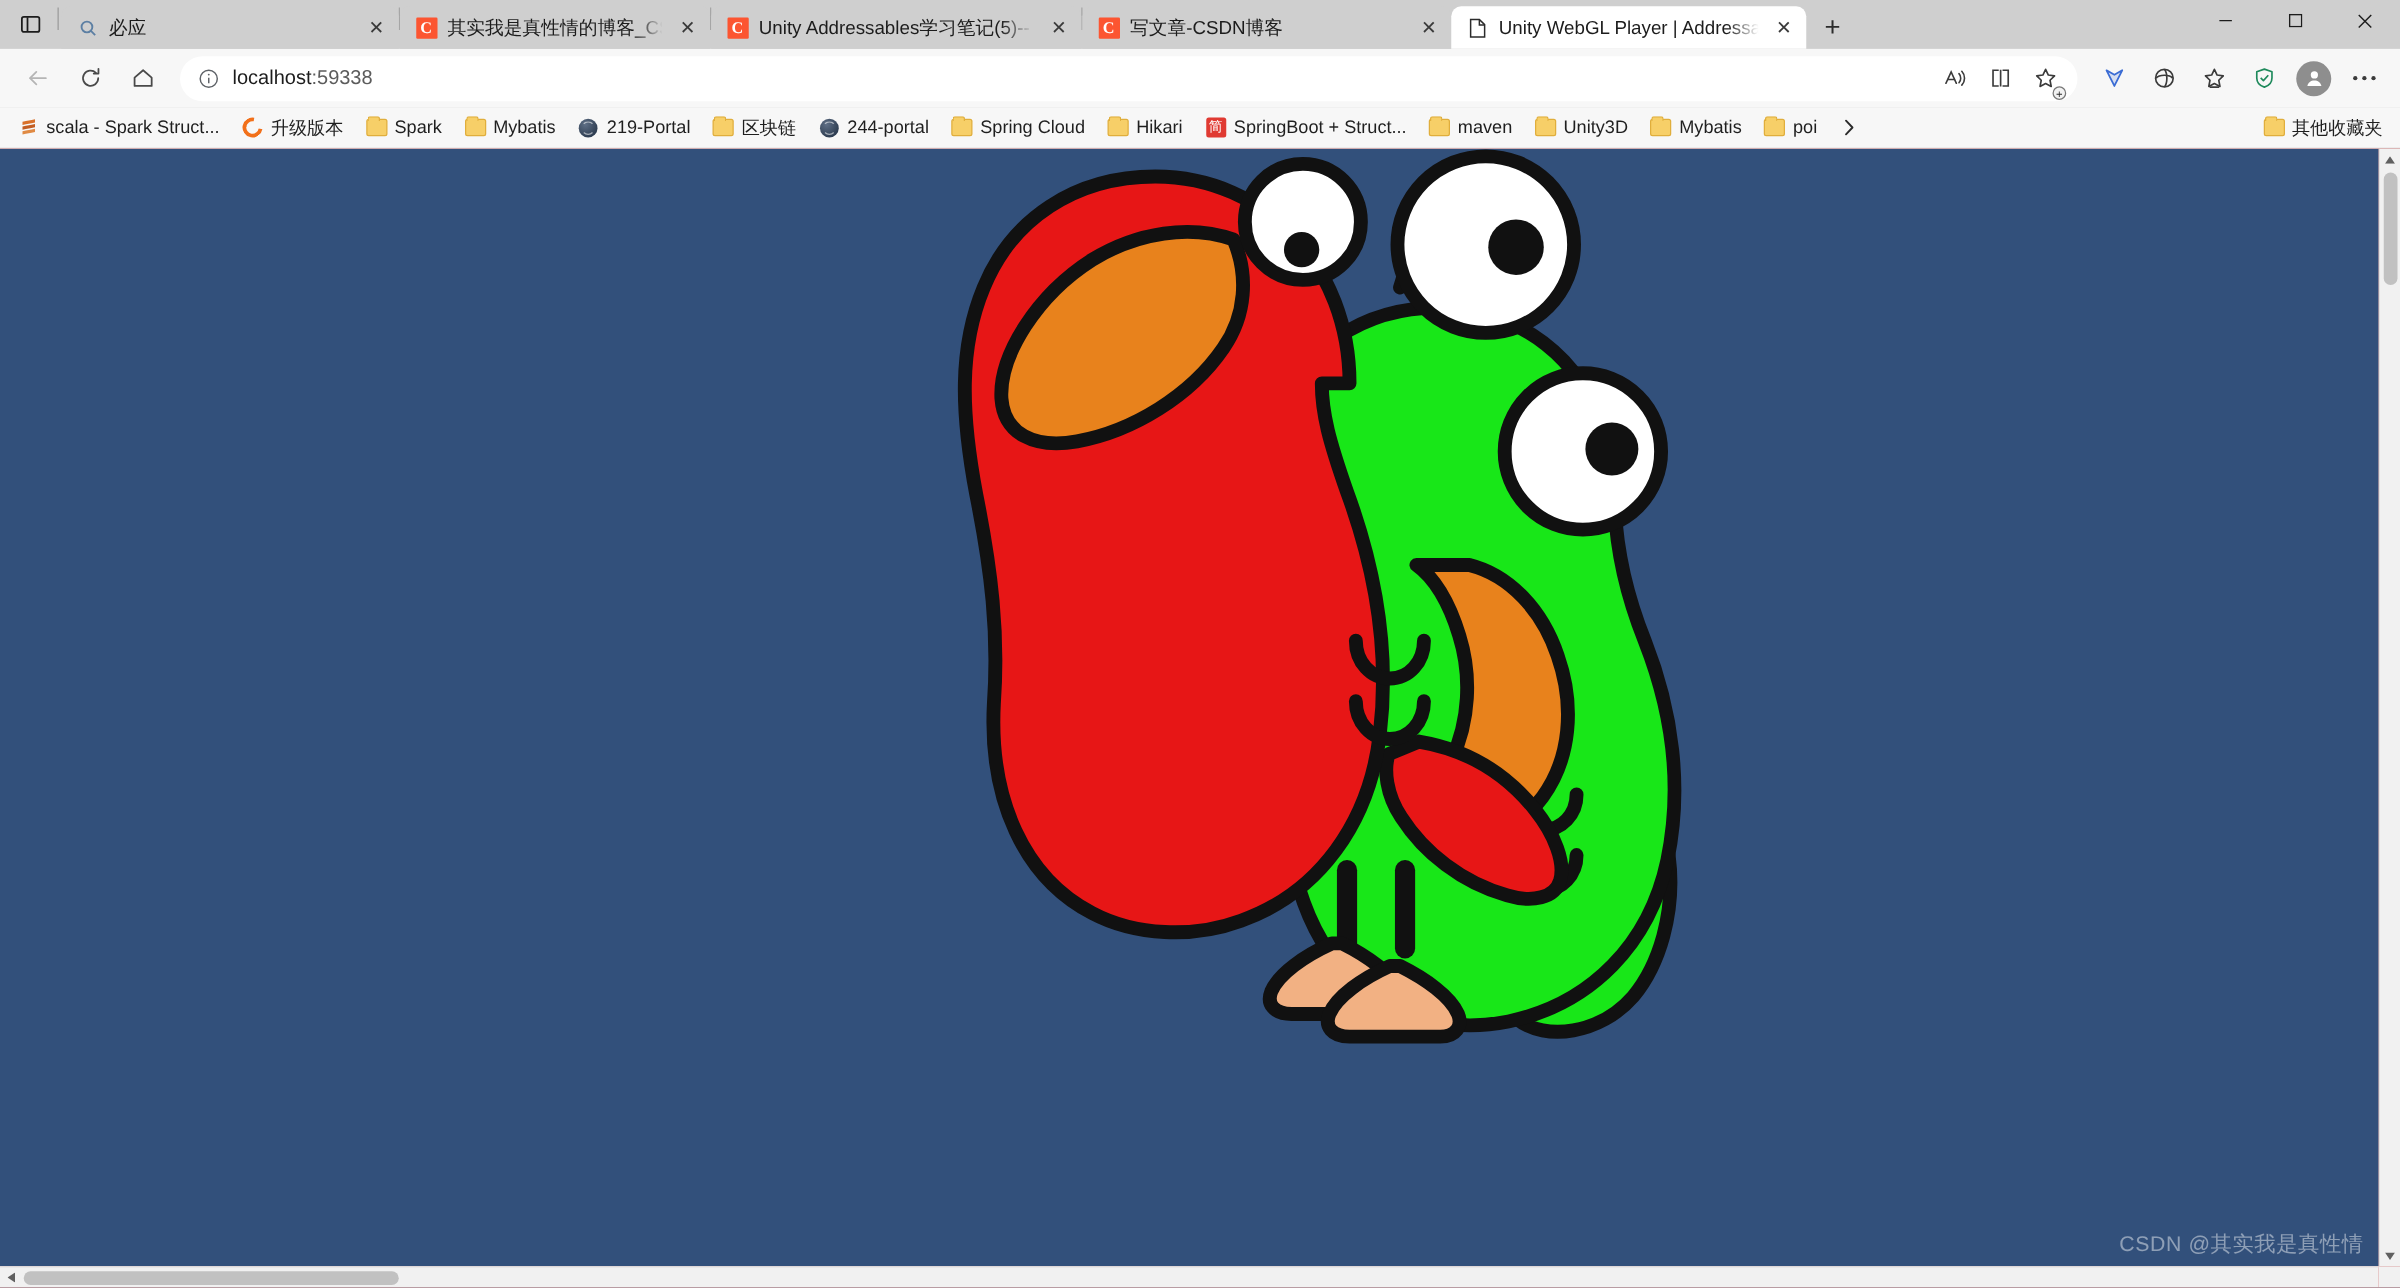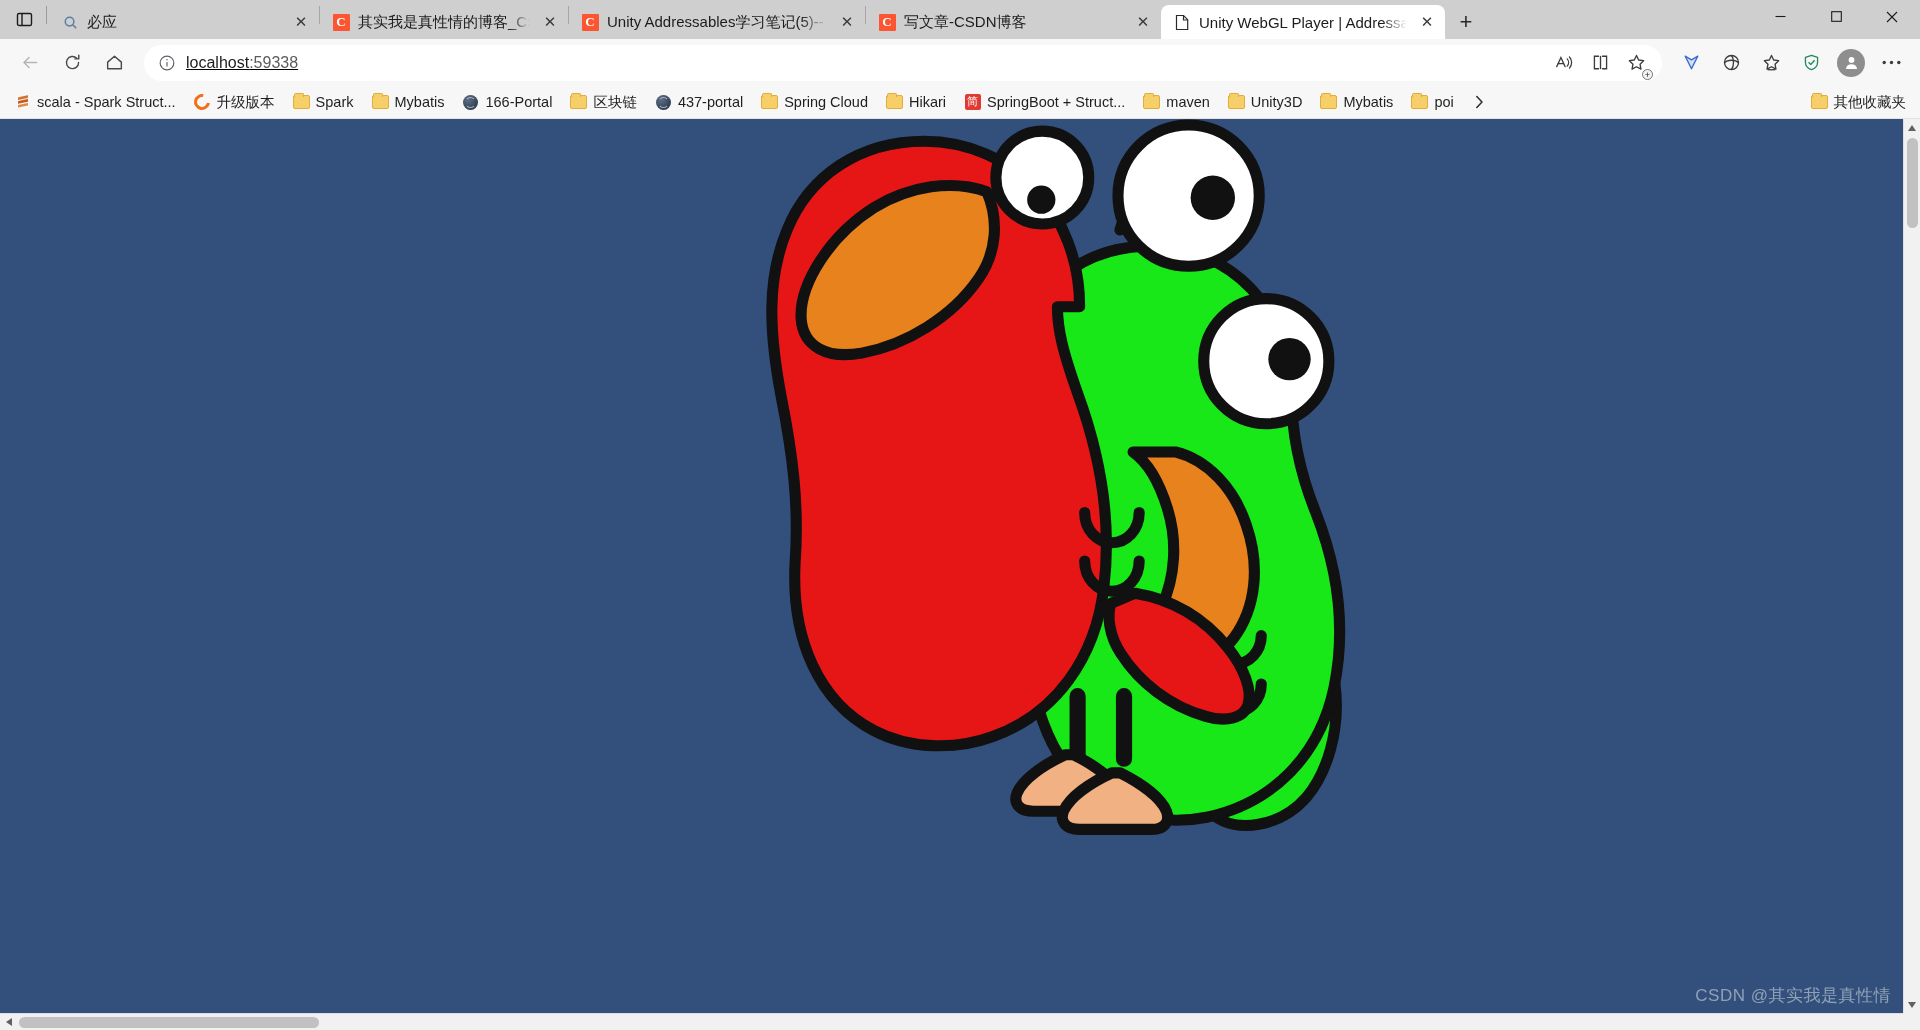--- a/index.html
+++ b/index.html
@@ -113,21 +113,20 @@
   .omnibox {
     flex: 1 1 auto;
     height: 36px;
     background: #ffffff;
     border-radius: 18px;
     display: flex;
     align-items: center;
     padding: 0 10px 0 14px;
     margin: 0 8px;
     gap: 10px;
-    text-decoration: underline;
   }
   .omnibox .info-icon { flex:0 0 auto; display:flex; color:#5f6368; }
   .url-text {
     font-size: 16px;
     color: #5c5c5c;
     flex: 1 1 auto;
     white-space: nowrap;
     overflow: hidden;
   }
   .url-text .host { color: #1c1c1c; }
@@ -476,35 +475,35 @@
     <span class="bm-ic">
         <span class="folder-ic"></span>
       </span>
     <span>Mybatis</span>
   </div>
 
   <div class="bm">
     <span class="bm-ic">
         <span class="globe-ic"></span>
       </span>
-    <span>166-Portal</span>
+    <span>219-Portal</span>
   </div>
 
   <div class="bm">
     <span class="bm-ic">
         <span class="folder-ic"></span>
       </span>
     <span>区块链</span>
   </div>
 
   <div class="bm">
     <span class="bm-ic">
         <span class="globe-ic"></span>
       </span>
-    <span>437-portal</span>
+    <span>244-portal</span>
   </div>
 
   <div class="bm">
     <span class="bm-ic">
         <span class="folder-ic"></span>
       </span>
     <span>Spring Cloud</span>
   </div>
 
   <div class="bm">

